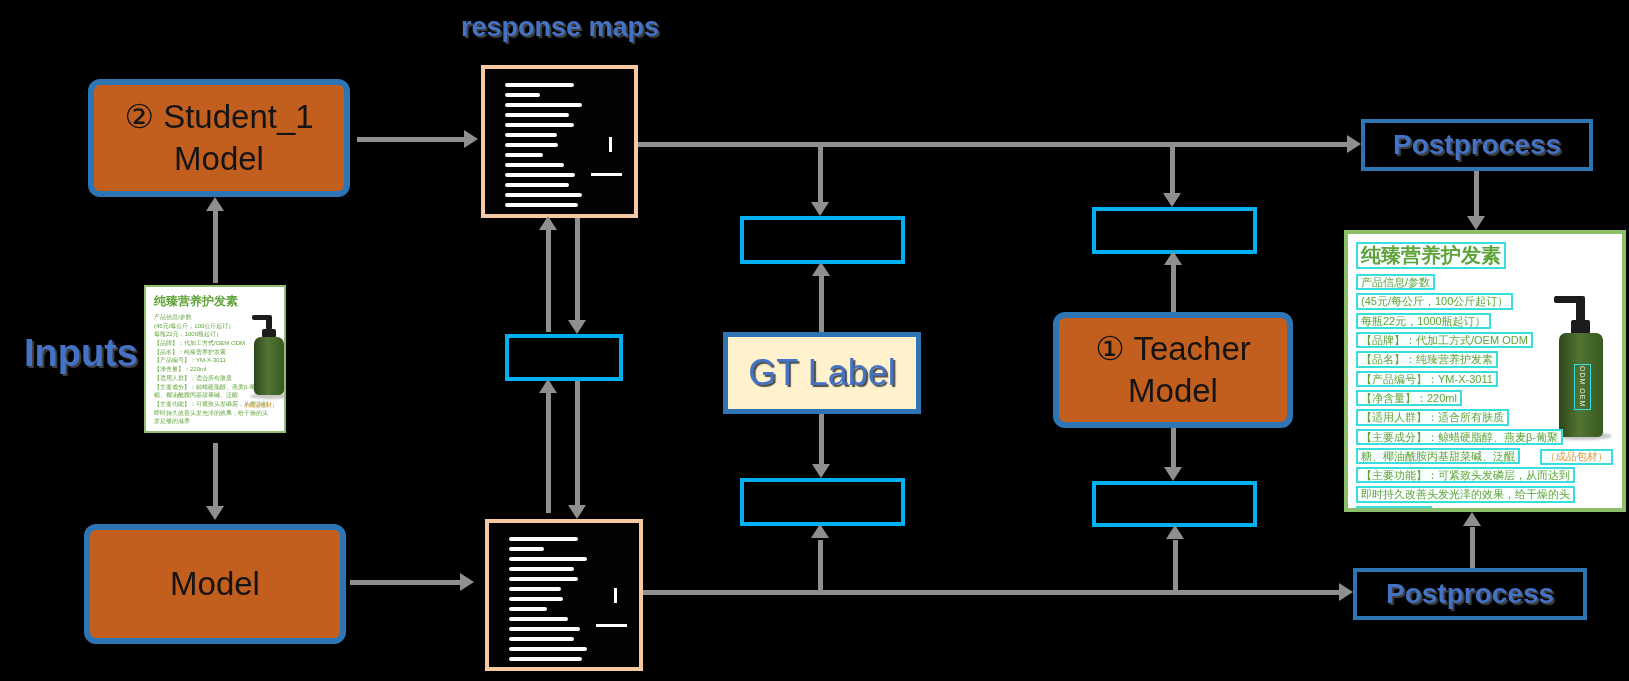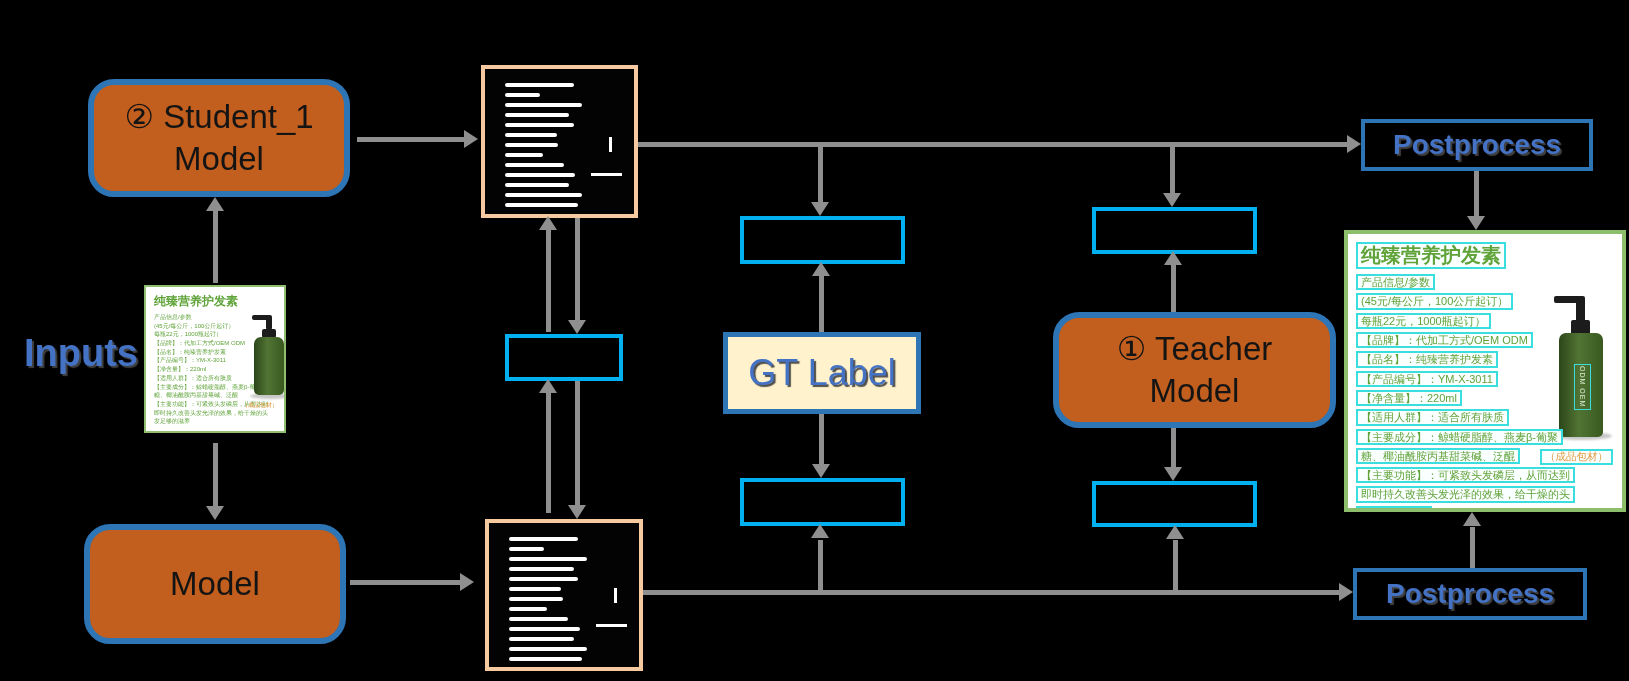--- a/index.html
+++ b/index.html
@@ -4,21 +4,21 @@
 <style>
   html,body{margin:0;padding:0;background:#000;}
   #canvas{position:relative;width:1629px;height:681px;background:#000;overflow:hidden;
           font-family:"Liberation Sans","DejaVu Sans",sans-serif;}
   .abs{position:absolute;box-sizing:border-box;}
 
   
   .bluelabel{color:#4472C4;font-weight:bold;text-shadow:2px 2px 1px rgba(70,70,70,0.95);}
 
   
-  .model-box{background:#C25E1E;border:6px solid #2E75B6;border-radius:26px;
+  .model-box{background:#C25E1E;border:6px solid #2E75B6;border-radius:12px;
              display:flex;flex-direction:column;align-items:center;justify-content:center;
              color:#141414;font-size:33px;line-height:1.28;text-align:center;}
 
   
   .cyanbox{border:4px solid #00B0F0;background:transparent;}
 
   
   .gtbox{background:#FFF2CC;border:5px solid #2E75B6;display:flex;align-items:center;justify-content:center;
          font-size:36px;font-weight:600;}
 
@@ -64,30 +64,31 @@
   .bottle-shadow{background:rgba(130,130,130,0.45);border-radius:50%;filter:blur(1px);}
   .bottle-label{border:1px solid #3ADEDE;color:rgba(225,242,220,0.95);
                 display:flex;align-items:center;justify-content:center;
                 writing-mode:vertical-rl;text-orientation:mixed;letter-spacing:1px;}
 </style>
 </head>
 <body>
 
 <div id="canvas">
 
+  <div class="abs bluelabel" style="left:430px;top:12px;width:260px;text-align:center;font-size:27px;">response maps</div>
   <div class="abs bluelabel" style="left:24px;top:332px;font-size:38px;">Inputs</div>
 
   <div class="abs model-box" style="left:88px;top:79px;width:262px;height:118px;">
     <div>② Student_1</div>
     <div>Model</div>
   </div>
   <div class="abs model-box" style="left:84px;top:524px;width:262px;height:120px;">
     <div>Model</div>
   </div>
-  <div class="abs model-box" style="left:1053px;top:312px;width:283px;height:116px;">
+  <div class="abs model-box" style="left:1053px;top:312px;width:240px;height:116px;">
     <div>① Teacher</div>
     <div>Model</div>
   </div>
 
   <div class="abs gtbox" style="left:723px;top:332px;width:198px;height:82px;">
     <span class="bluelabel" style="font-weight:400;">GT Label</span>
   </div>
 
   <div class="abs cyanbox" style="left:740px;top:216px;width:165px;height:48px;"></div>
   <div class="abs cyanbox" style="left:740px;top:478px;width:165px;height:48px;"></div>

